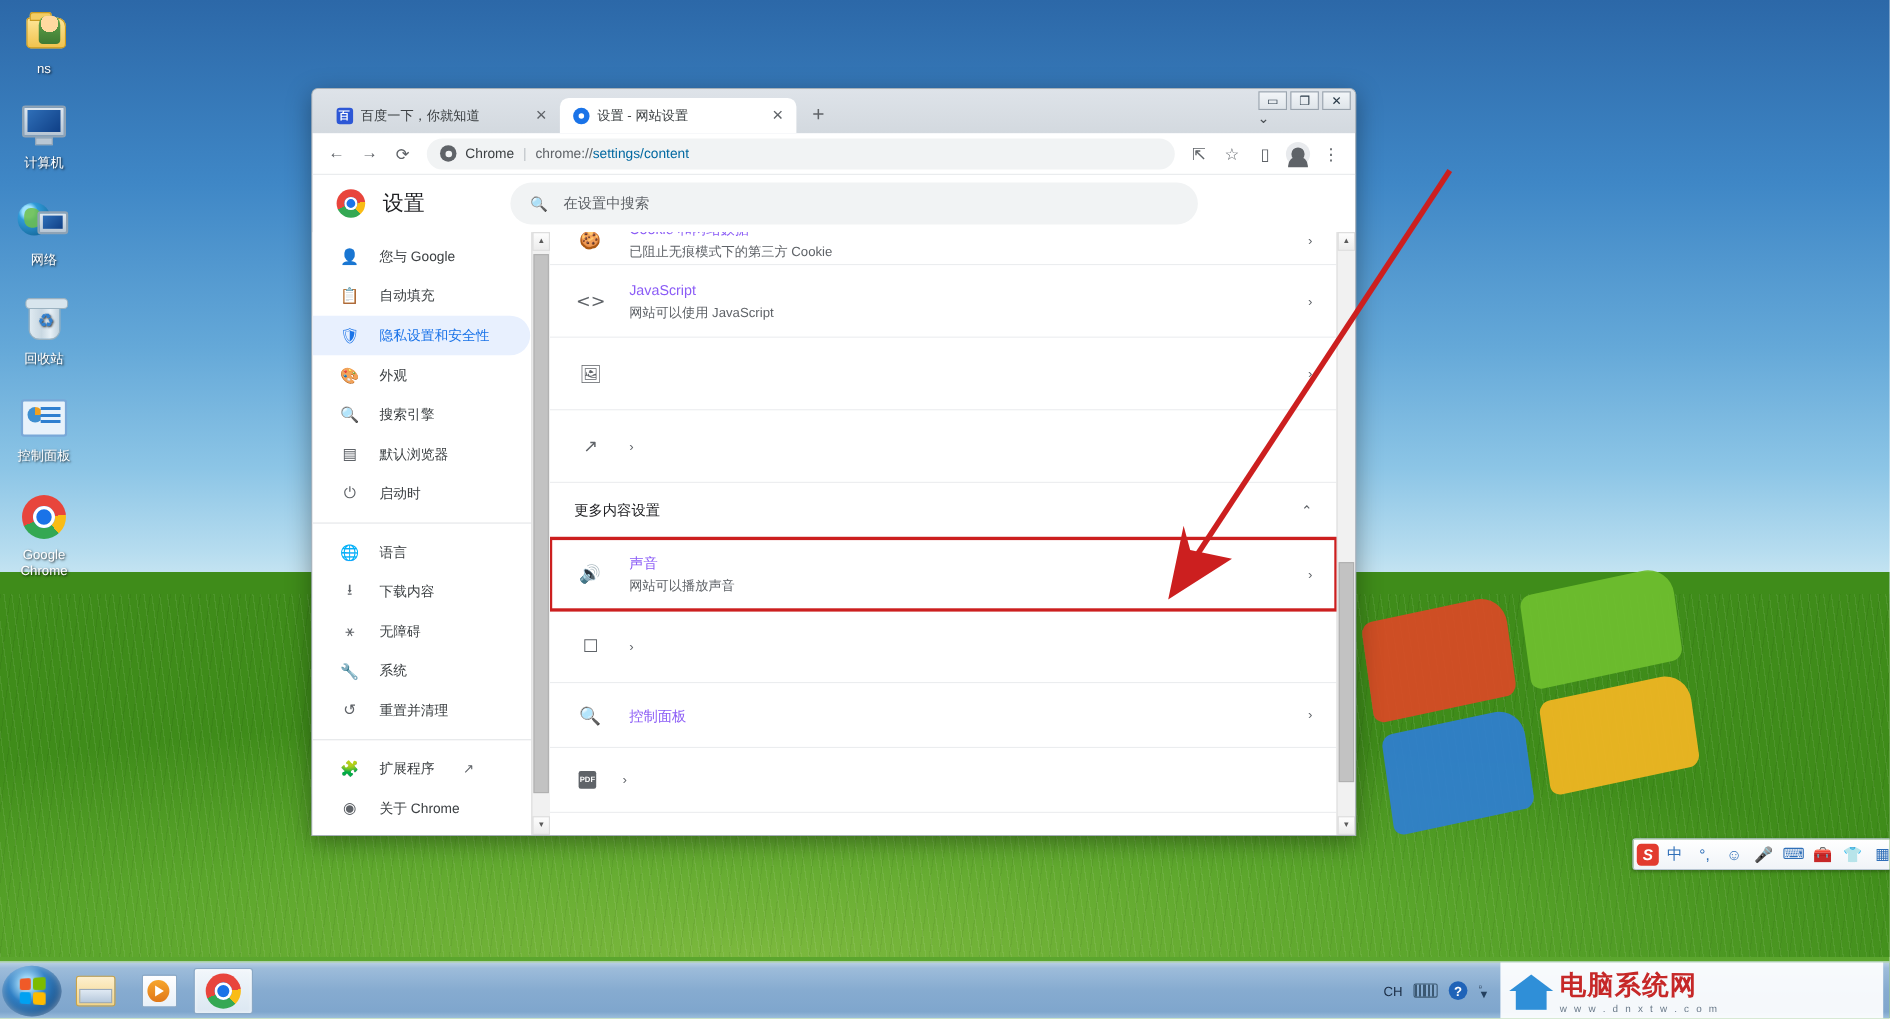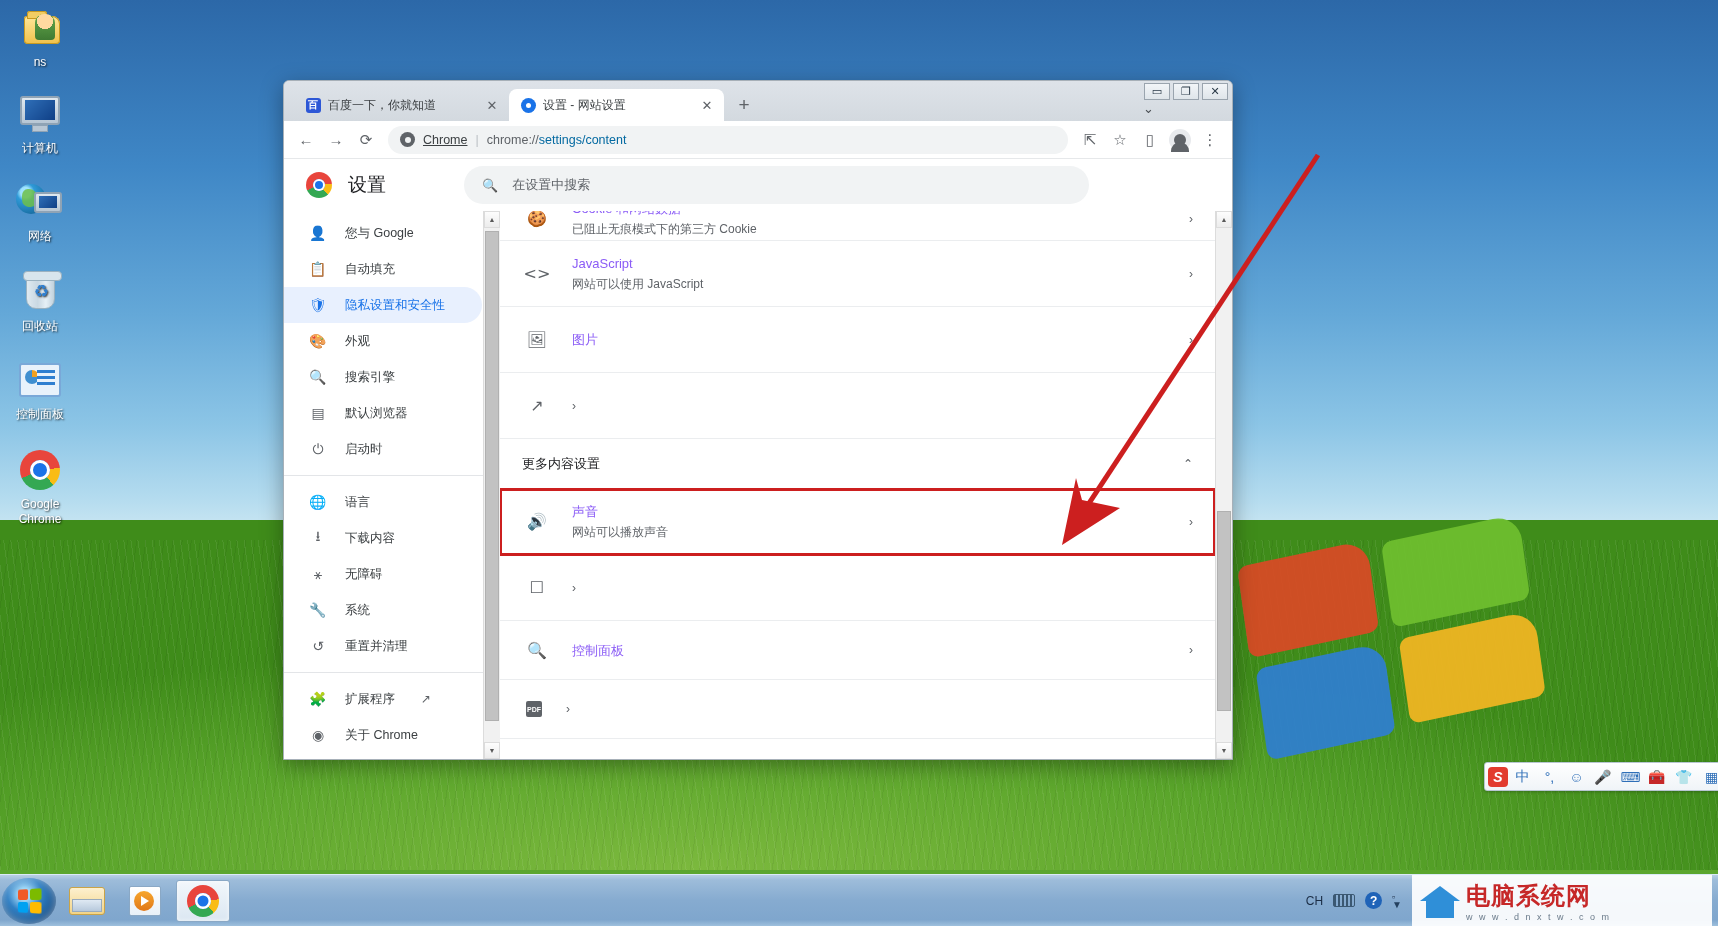--- a/index.html
+++ b/index.html
@@ -118,21 +118,21 @@
   .ic-chrome-tb:after{ content:""; position:absolute; left:8px; top:8px; width:16px; height:16px; border-radius:50%;
       background:#1a73e8; box-shadow: inset 0 0 0 2.5px #fff; }
 
   #tray { margin-left:auto; display:flex; align-items:center; gap:10px; padding-right:6px;
     font-size:12px; color:#1b2d45; }
   #tray .tri { font-size:10px; color:#24405f; }
   .keyb { width:22px; height:13px; border:1px solid #3b5872; border-radius:2px;
     background: repeating-linear-gradient(90deg,#3b5872 0 2px, transparent 2px 4px); }
   .helpico { width:17px; height:17px; border-radius:50%; background:#1f63b8; color:#fff; font-size:12px;
     display:flex;align-items:center;justify-content:center; font-weight:bold;}
-  #wmlogo { width:300px; height:52px; background: rgba(255,255,255,.92); display:flex; align-items:center;
+  #wmlogo { width:348px; height:52px; background: rgba(255,255,255,.92); display:flex; align-items:center;
     gap:6px; padding-left:8px; }
   #wmlogo .house { width:40px; height:38px; position:relative;}
   #wmlogo .house:before{content:"";position:absolute;left:0;top:4px;width:0;height:0;border-left:20px solid transparent;border-right:20px solid transparent;border-bottom:15px solid #2f8fd8;}
   #wmlogo .house:after{content:"";position:absolute;left:6px;top:18px;width:28px;height:18px;background:#2f8fd8;}
   #wmlogo .wtxt { font-size:24px; font-weight:bold; color:#c62828; letter-spacing:1px;}
   #wmlogo .wurl { font-size:9px; color:#6a7a8a; letter-spacing:2px;}
 
   
   #chromewin {
     position:absolute; left:283px; top:80px; width:950px; height:680px;
@@ -163,21 +163,21 @@
     display:flex;align-items:center;justify-content:center; font-size:11px; color:#2a3a48; }
 
   
   #toolbar { height:38px; background:#fff; display:flex; align-items:center; padding:0 8px; gap:2px;
     border-bottom:1px solid #e6e8ea;}
   .tbicon { width:28px;height:28px; display:flex;align-items:center;justify-content:center;
     color:#5f6368; font-size:15px; }
   #omnibox { flex:1; height:28px; background:#f1f3f4; border-radius:14px; display:flex; align-items:center;
     padding:0 12px; gap:8px; font-size:12.5px; color:#202124; margin:0 6px; }
   #omnibox .sep { color:#bdc1c6; }
-  #omnibox .chromelbl { color:#3c4043;text-decoration:underline; }
+  #omnibox .chromelbl { color:#3c4043; }
   #omnibox .urlv { color:#5f6368; }
   #omnibox .urlv b { color:#0369a1; font-weight:normal; }
   .omnifav { width:15px;height:15px;border-radius:50%; background:#5f6368; position:relative; flex:0 0 15px;}
   .omnifav:after{content:"";position:absolute;left:4.5px;top:4.5px;width:6px;height:6px;border-radius:50%;background:#f1f3f4;}
   #rtools { display:flex; align-items:center; gap:2px; }
   .avatar { width:22px;height:22px;border-radius:50%;background:#e8eaed; display:flex;align-items:center;justify-content:center;}
   .avatar span { width:12px;height:12px;border-radius:50%;background:#5f6368; position:relative; display:block;}
   .avatar span:after{content:"";position:absolute;left:-3px;top:8px;width:18px;height:10px;border-radius:9px 9px 0 0;background:#5f6368;}
 
   
@@ -449,21 +449,20 @@
               <span class="rtxt">
                 <span class="rtitle" style="display:block">JavaScript</span>
                 <span class="rsub" style="display:block">网站可以使用 JavaScript</span>
               </span>
               <span class="rarrow">›</span>
             </div>
 
             <div class="srow">
               <span class="rico icoglyph">🖼</span>
               <span class="rtxt">
-                <span class="rtitle" style="display:block">图片</span>
               </span>
               <span class="rarrow">›</span>
             </div>
 
             <div class="srow">
               <span class="rico icoglyph">↗</span>
               <span class="rarrow">›</span>
             </div>
 
             <div class="sectionrow">

